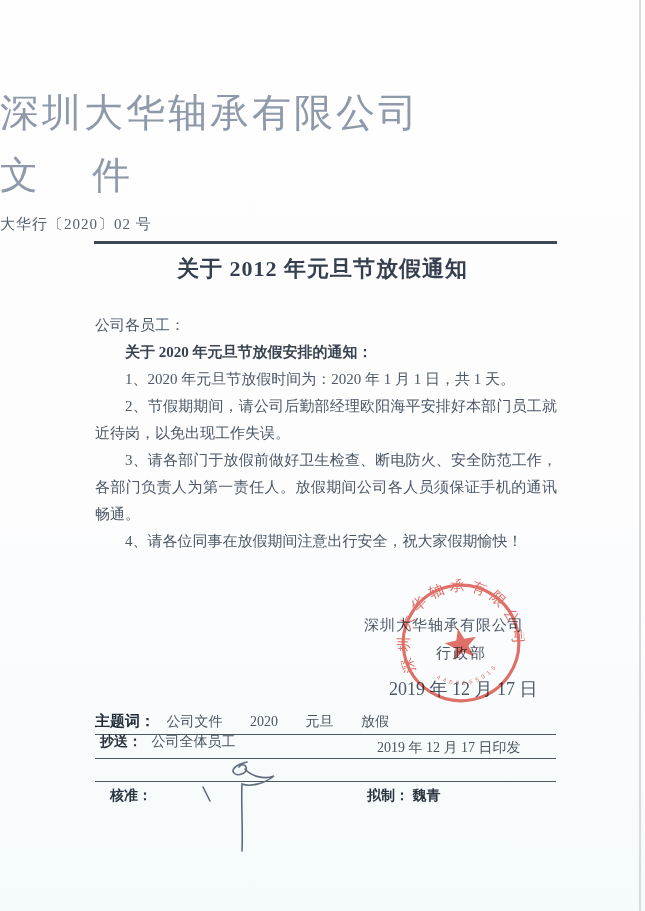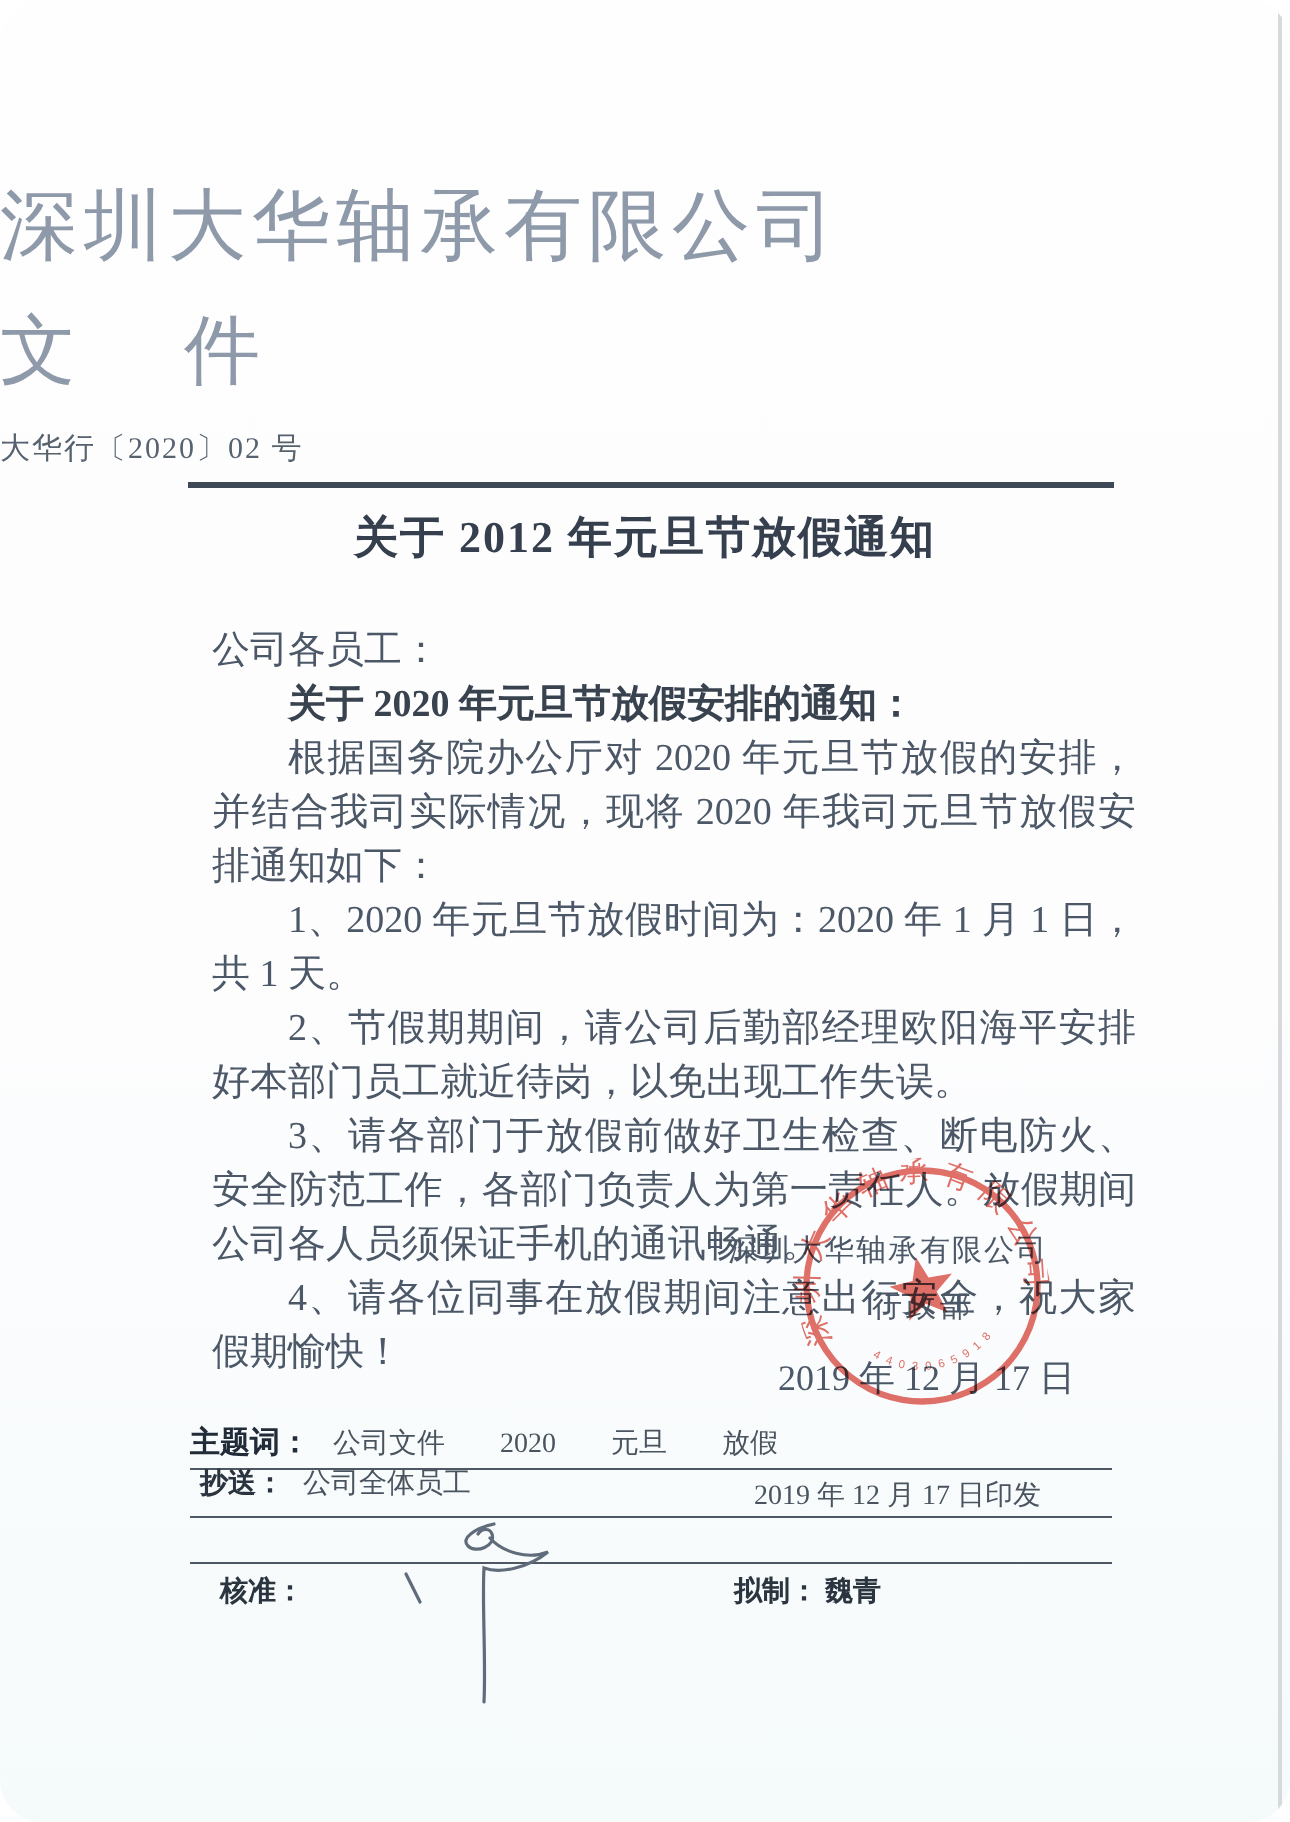--- a/index.html
+++ b/index.html
@@ -7,21 +7,20 @@
   body {
     font-family: "Liberation Serif", "DejaVu Serif", serif;
     background: #ffffff;
   }
   #page {
     position: relative;
     width: 645px;
     height: 911px;
     overflow: hidden;
     background: linear-gradient(180deg, #fefefe 0%, #fdfdfe 55%, #f5fafb 100%);
-    border-radius: 21px;
   }
   .scan-edge-right {
     position: absolute; top: 0; right: 4px; width: 2px; height: 100%;
     background: #d6dadd;
   }
   .company-name {
     position: absolute; left: 0; top: 86px; width: 100%;
     font-size: 39px; font-weight: 500; letter-spacing: 3px;
     color: #8e99a9;
   }
@@ -39,23 +38,22 @@
     background: #3f4955;
   }
   
   .doc-title {
     position: absolute; left: 0; top: 254px; width: 100%; text-align: center;
     font-size: 22px; font-weight: bold; letter-spacing: 1px; color: #353f4e;
   }
   
   .doc-body {
     position: absolute; left: 95px; top: 312px; width: 462px;
-    font-size: 19px; line-height: 27px; color: #4c5867;
+    font-size: 15px; line-height: 27px; color: #4c5867;
     text-align: justify;
-    margin-left: 11px;
   }
   .salutation { text-indent: 0; }
   .subject-line { text-indent: 2em; font-weight: bold; color: #39434f; }
   .doc-body p.para { text-indent: 2em; margin: 0; }
   
   .sign-company { position: absolute; left: 364px; top: 616px; font-size: 15px; color: #4c5867; letter-spacing: 1px; }
   .sign-dept    { position: absolute; left: 436px; top: 644px; font-size: 15px; color: #4c5867; letter-spacing: 2px; }
   .sign-date    { position: absolute; left: 389px; top: 665px; font-size: 18px; color: #4c5867; margin-top: 12px; }
   .seal {
     position: absolute; left: 398px; top: 580px; width: 126px; height: 126px;
@@ -91,21 +89,20 @@
   <div class="company-name">深圳大华轴承有限公司</div>
   <div class="doc-type">文　件</div>
   <div class="doc-number">大华行〔2020〕02 号</div>
   <div class="head-rule"></div>
 
   <div class="doc-title">关于 2012 年元旦节放假通知</div>
 
   <div class="doc-body">
     <p class="salutation">公司各员工：</p>
     <p class="subject-line">关于 2020 年元旦节放假安排的通知：</p>
-    <p class="para">根据国务院办公厅对 2020 年元旦节放假的安排，并结合我司实际情况，现将 2020 年我司元旦节放假安排通知如下：</p>
     <p class="para">1、2020 年元旦节放假时间为：2020 年 1 月 1 日，共 1 天。</p>
     <p class="para">2、节假期期间，请公司后勤部经理欧阳海平安排好本部门员工就近待岗，以免出现工作失误。</p>
     <p class="para">3、请各部门于放假前做好卫生检查、断电防火、安全防范工作，各部门负责人为第一责任人。放假期间公司各人员须保证手机的通讯畅通。</p>
     <p class="para">4、请各位同事在放假期间注意出行安全，祝大家假期愉快！</p>
   </div>
 
   <div class="sign-company">深圳大华轴承有限公司</div>
   <div class="sign-dept">行政部</div>
   <div class="sign-date">2019 年 12 月 17 日</div>
 

